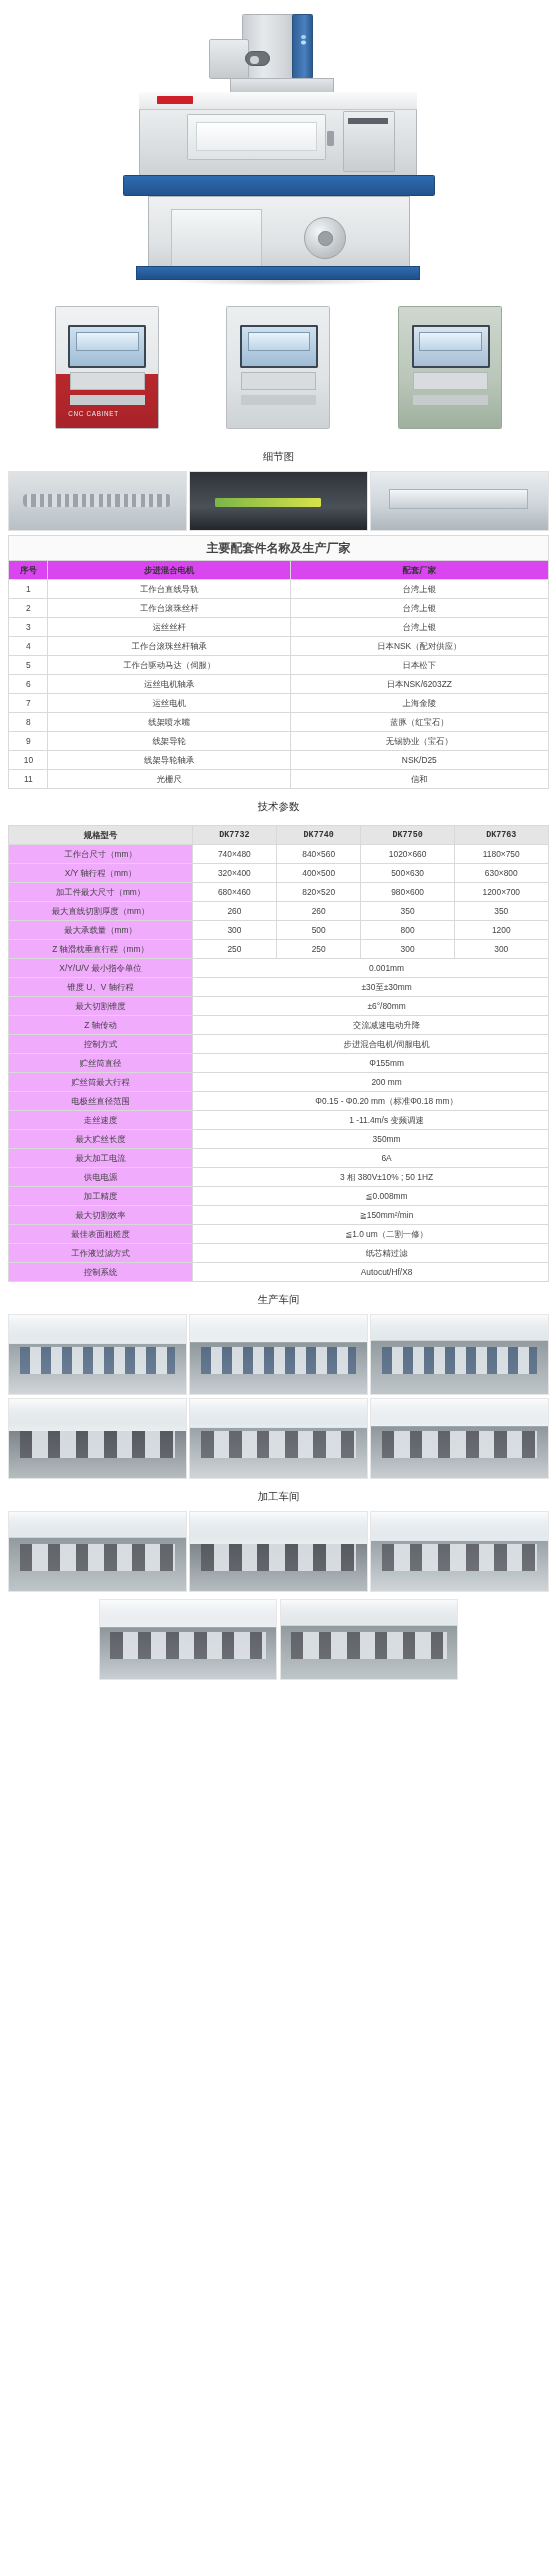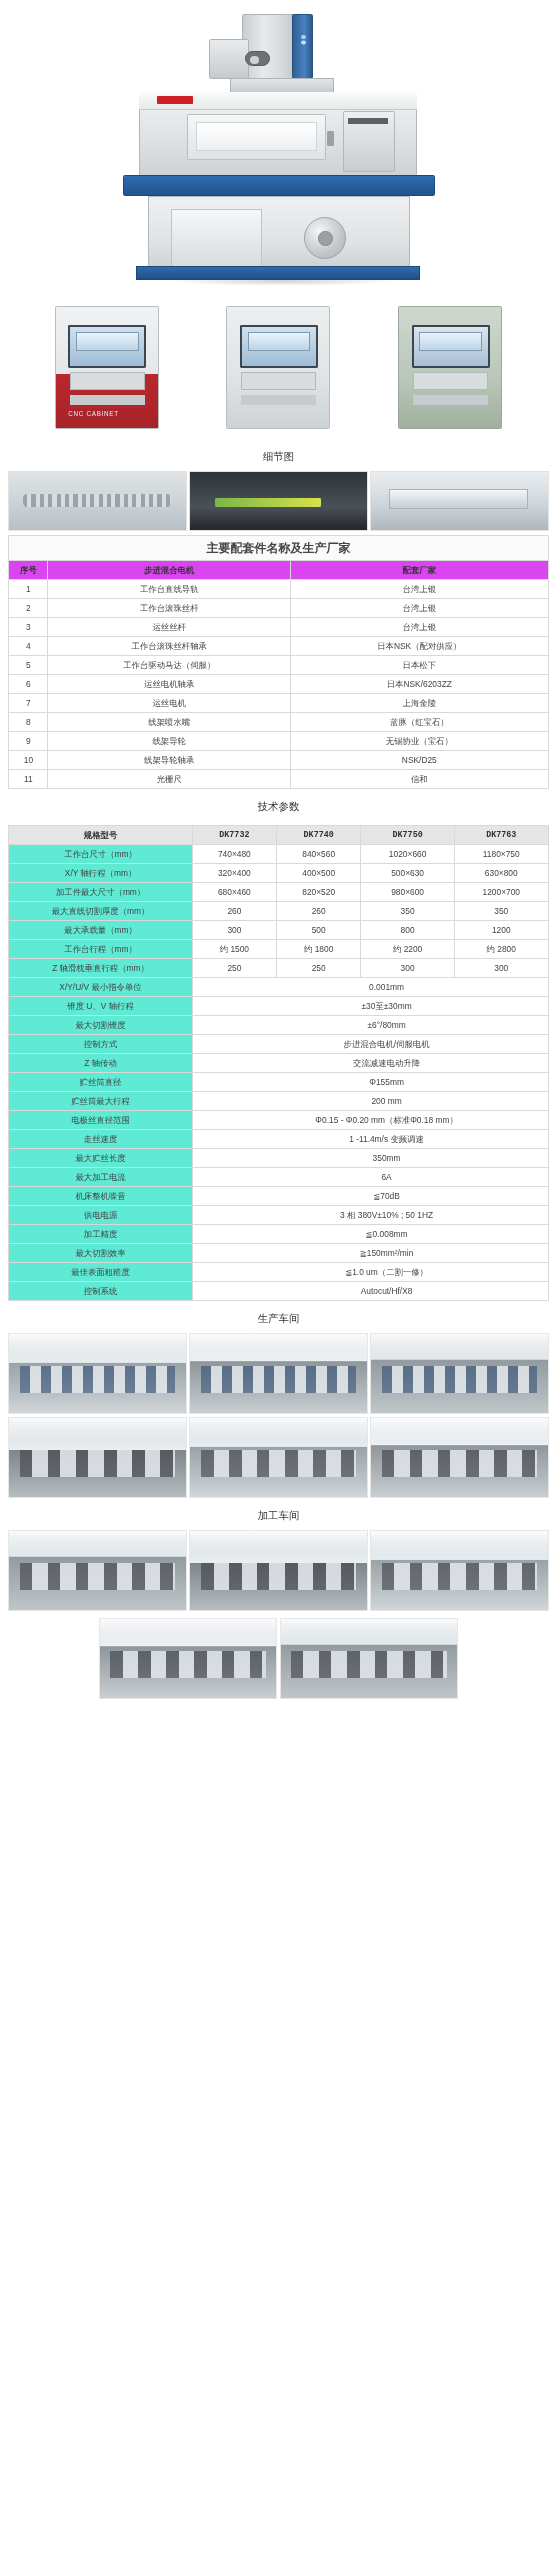--- a/index.html
+++ b/index.html
@@ -194,21 +194,21 @@
   table { border-collapse: collapse; width: 100%; font-size: 8.4px; }
   table td, table th {
     border: 0.7px solid #d9d9d9; padding: 3.5px 4.2px; text-align: center;
     color: #444; font-weight: normal;
   }
   .parts-tbl .hdr td { background:#d946ef; font-weight:bold; color:#333;text-align:center; }
   .parts-tbl .title-row td { font-weight:bold; font-size:12px; background:#fafafa; }
   .parts-tbl td.num { width: 39px; }
   .parts-tbl td.nm { width: 45%; }
 
-  .spec-tbl td.lbl { width: 34%; background:#5eead4; }
+  .spec-tbl td.lbl { width: 34%; background:#f0abfc; }
   .spec-tbl .hdr td { font-weight:bold; background:#e5e5e5; color:#333;font-family:Liberation Mono, monospace; }
   .spec-tbl td.span { text-align:center;padding-left:37px; }
 
   
   .grid { display:flex; flex-wrap:wrap; gap:2.8px; padding:0 8.4px; width:557px; }
   .cell { height:81px; border:0.7px solid #e6e6e6; position:relative; overflow:hidden; }
   .c3 { width: calc((100% - 5.6px)/3); }
   .floor-a { background: linear-gradient(180deg,#cfd8df 0%,#e7ecef 36%,#9aa3a8 37%,#cfd5d8 100%); }
   .floor-b { background: linear-gradient(180deg,#d3dbe1 0%,#eef1f3 34%,#8e979c 35%,#c8ced2 100%); }
   .floor-c { background: linear-gradient(180deg,#c9d3da 0%,#e4e9ec 32%,#929b9f 33%,#bfc6ca 100%); }
@@ -396,55 +396,48 @@
             <td>350</td>
           </tr>
         <tr>
             <td class="lbl">最大承载量（mm）</td>
             <td>300</td>
             <td>500</td>
             <td>800</td>
             <td>1200</td>
           </tr>
         <tr>
-            <td class="lbl">工作台行程（mm）</td>
-            <td>约 1500</td>
-            <td>约 1800</td>
-            <td>约 2200</td>
-            <td>约 2800</td>
-          </tr>
-        <tr>
             <td class="lbl">Z 轴滑枕垂直行程（mm）</td>
             <td>250</td>
             <td>250</td>
             <td>300</td>
             <td>300</td>
           </tr>
 
         <tr>
             <td class="lbl">X/Y/U/V 最小指令单位</td>
             <td class="span" colspan="4">0.001mm</td>
           </tr>
         <tr>
             <td class="lbl">锥度 U、V 轴行程</td>
             <td class="span" colspan="4">±30至±30mm</td>
           </tr>
         <tr>
             <td class="lbl">最大切割锥度</td>
             <td class="span" colspan="4">±6°/80mm</td>
           </tr>
         <tr>
+            <td class="lbl">Z 轴传动</td>
+            <td class="span" colspan="4">交流减速电动升降</td>
+          </tr>
+        <tr>
             <td class="lbl">控制方式</td>
             <td class="span" colspan="4">步进混合电机/伺服电机</td>
           </tr>
         <tr>
-            <td class="lbl">Z 轴传动</td>
-            <td class="span" colspan="4">交流减速电动升降</td>
-          </tr>
-        <tr>
             <td class="lbl">贮丝筒直径</td>
             <td class="span" colspan="4">Φ155mm</td>
           </tr>
         <tr>
             <td class="lbl">贮丝筒最大行程</td>
             <td class="span" colspan="4">200 mm</td>
           </tr>
         <tr>
             <td class="lbl">电极丝直径范围</td>
             <td class="span" colspan="4">Φ0.15 - Φ0.20 mm（标准Φ0.18 mm）</td>
@@ -455,38 +448,38 @@
           </tr>
         <tr>
             <td class="lbl">最大贮丝长度</td>
             <td class="span" colspan="4">350mm</td>
           </tr>
         <tr>
             <td class="lbl">最大加工电流</td>
             <td class="span" colspan="4">6A</td>
           </tr>
         <tr>
-            <td class="lbl">机床整机噪音</td>
-            <td class="span" colspan="4">≦70dB</td>
-          </tr>
-        <tr>
             <td class="lbl">供电电源</td>
             <td class="span" colspan="4">3 相 380V±10% ;  50 1HZ</td>
           </tr>
         <tr>
             <td class="lbl">加工精度</td>
             <td class="span" colspan="4">≦0.008mm</td>
           </tr>
         <tr>
             <td class="lbl">最大切割效率</td>
             <td class="span" colspan="4">≧150mm²/min</td>
           </tr>
         <tr>
             <td class="lbl">最佳表面粗糙度</td>
             <td class="span" colspan="4">≦1.0 um（二割一修）</td>
+          </tr>
+        <tr>
+            <td class="lbl">工作液过滤方式</td>
+            <td class="span" colspan="4">纸芯精过滤</td>
           </tr>
         <tr>
             <td class="lbl">控制系统</td>
             <td class="span" colspan="4">Autocut/Hf/X8</td>
           </tr>
       </tbody>
     </table>
   </div>
 
   <div class="sec-title">生产车间</div>

